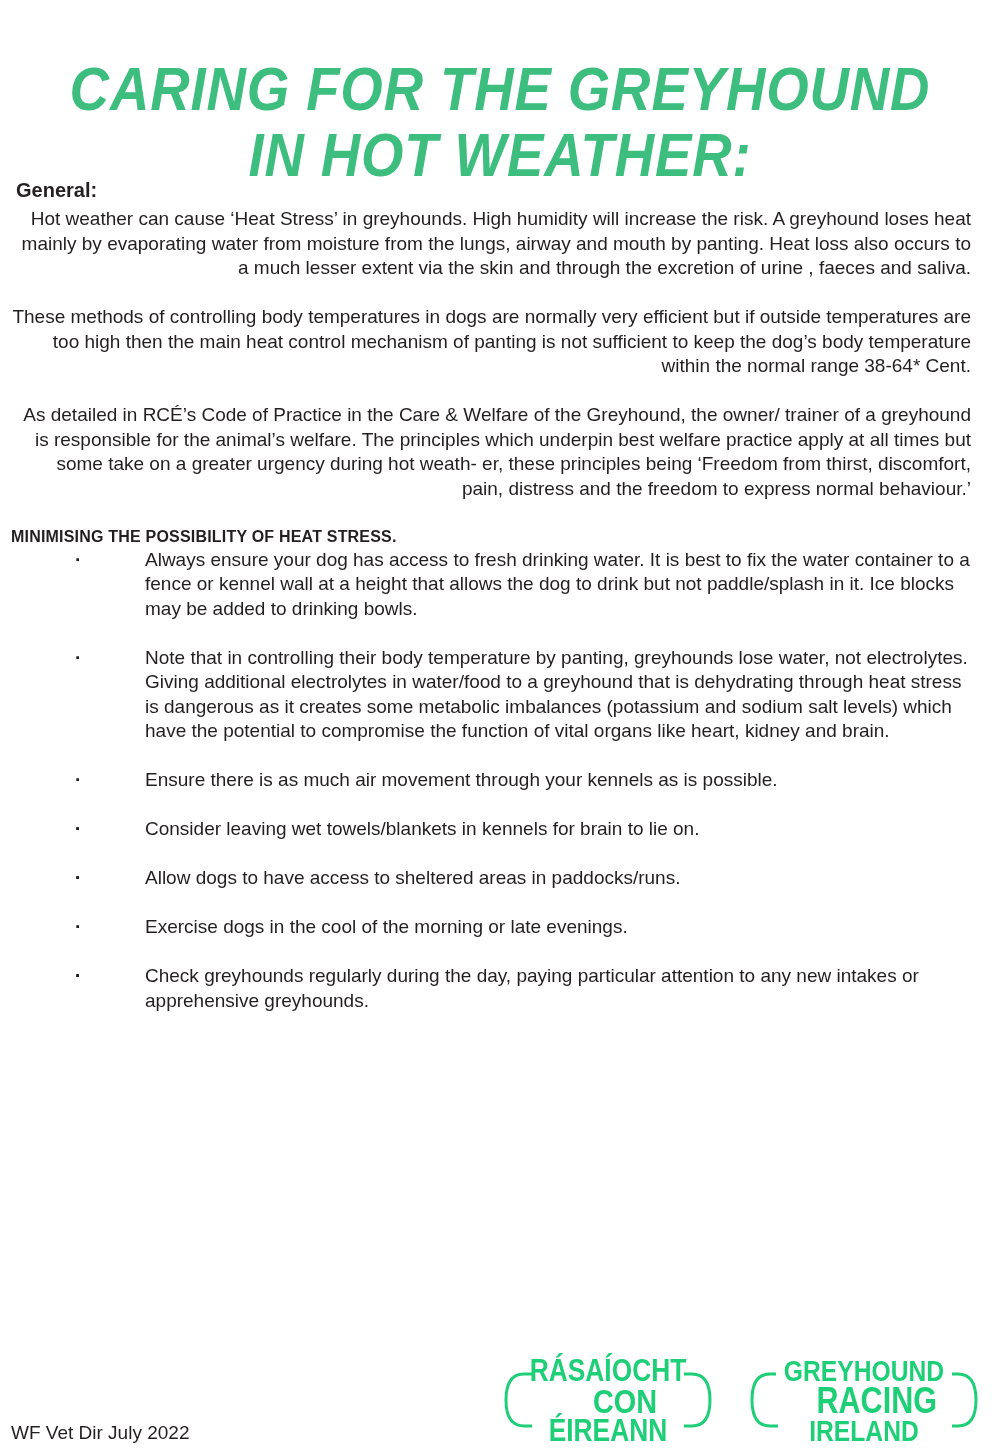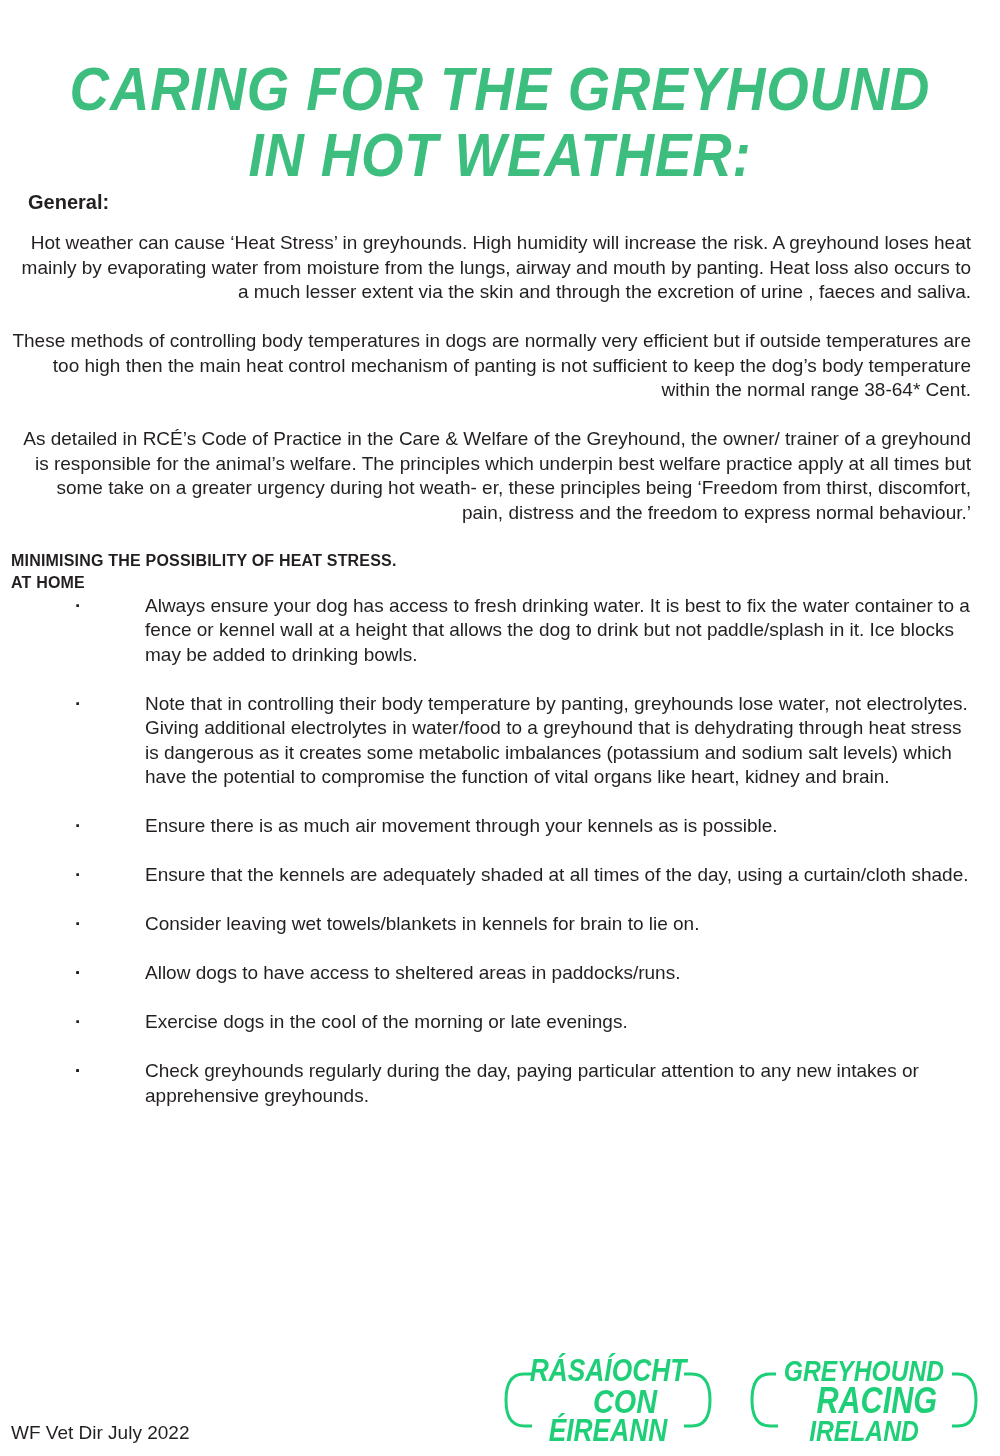--- a/index.html
+++ b/index.html
@@ -33,21 +33,21 @@
     top: 173px;
     width: 960px;
     font-size: 19px;
     line-height: 24.5px;
     color: #231f20;
   }
   .h-general {
     font-weight: bold;
     font-size: 20px;
     line-height: 24px;
-    margin: 17px;
+    margin: 5px;
   }
   .para { margin: 0 0 24.5px 0; text-align: right; }
   .h-section {
     font-weight: bold;
     font-size: 16px;
     line-height: 22px;
     margin: 0;
     letter-spacing: 0.2px;
   }
   .bullets {
@@ -81,21 +81,20 @@
     color: #1fcf78;
   }
   .logo svg { position: absolute; left: 0; top: 0; }
   .logo-text {
     position: absolute;
     left: 0; top: 0;
     width: 100%;
     text-align: center;
     font-family: "Liberation Sans", sans-serif;
     font-weight: bold;
-    font-style: italic;
     color: #1fcf78;
   }
   .logo-line {
     display: block;
     transform: scaleX(0.85);
   }
 </style>
 </head>
 <body>
 
@@ -104,38 +103,36 @@
   <span>IN HOT WEATHER:</span>
 </h1>
 
 <div class="content">
   <h2 class="h-general">General:</h2>
   <p class="para">Hot weather can cause ‘Heat Stress’ in greyhounds. High humidity will increase the risk. A greyhound loses heat mainly by evaporating water from moisture from the lungs, airway and mouth by panting. Heat loss also occurs to a much lesser extent via the skin and through the excretion of urine , faeces and saliva.</p>
   <p class="para">These methods of controlling body temperatures in dogs are normally very efficient but if outside temperatures are too high then the main heat control mechanism of panting is not sufficient to keep the dog’s body temperature within the normal range 38-64* Cent.</p>
   <p class="para">As detailed in RCÉ’s Code of Practice in the Care &amp; Welfare of the Greyhound, the owner/ trainer of a greyhound is responsible for the animal’s welfare. The principles which underpin best welfare practice apply at all times but some take on a greater urgency during hot weath- er, these principles being ‘Freedom from thirst, discomfort, pain, distress and the freedom to express normal behaviour.’</p>
 
   <h2 class="h-section">MINIMISING THE POSSIBILITY OF HEAT STRESS.</h2>
-  <h3 class="h-section">AT HOME</h3>
 
   <ul class="bullets">
     <li class="bullet">
       <span class="bullet-dot">·</span>
       <span>Always ensure your dog has access to fresh drinking water. It is best to fix the water container to a fence or kennel wall at a height that allows the dog to drink but not paddle/splash in it. Ice blocks may be added to drinking bowls.</span>
     </li>
     <li class="bullet">
       <span class="bullet-dot">·</span>
       <span>Note that in controlling their body temperature by panting, greyhounds lose water, not electrolytes. Giving additional electrolytes in water/food to a greyhound that is dehydrating through heat stress is dangerous as it creates some metabolic imbalances (potassium and sodium salt levels) which have the potential to compromise the function of vital organs like heart, kidney and brain.</span>
     </li>
     <li class="bullet">
       <span class="bullet-dot">·</span>
       <span>Ensure there is as much air movement through your kennels as is possible.</span>
     </li>
     <li class="bullet">
       <span class="bullet-dot">·</span>
-      <span>Ensure that the kennels are adequately shaded at all times of the day, using a curtain/cloth shade.</span>
     </li>
     <li class="bullet">
       <span class="bullet-dot">·</span>
       <span>Consider leaving wet towels/blankets in kennels for brain to lie on.</span>
     </li>
     <li class="bullet">
       <span class="bullet-dot">·</span>
     </li>
     <li class="bullet">
       <span class="bullet-dot">·</span>

